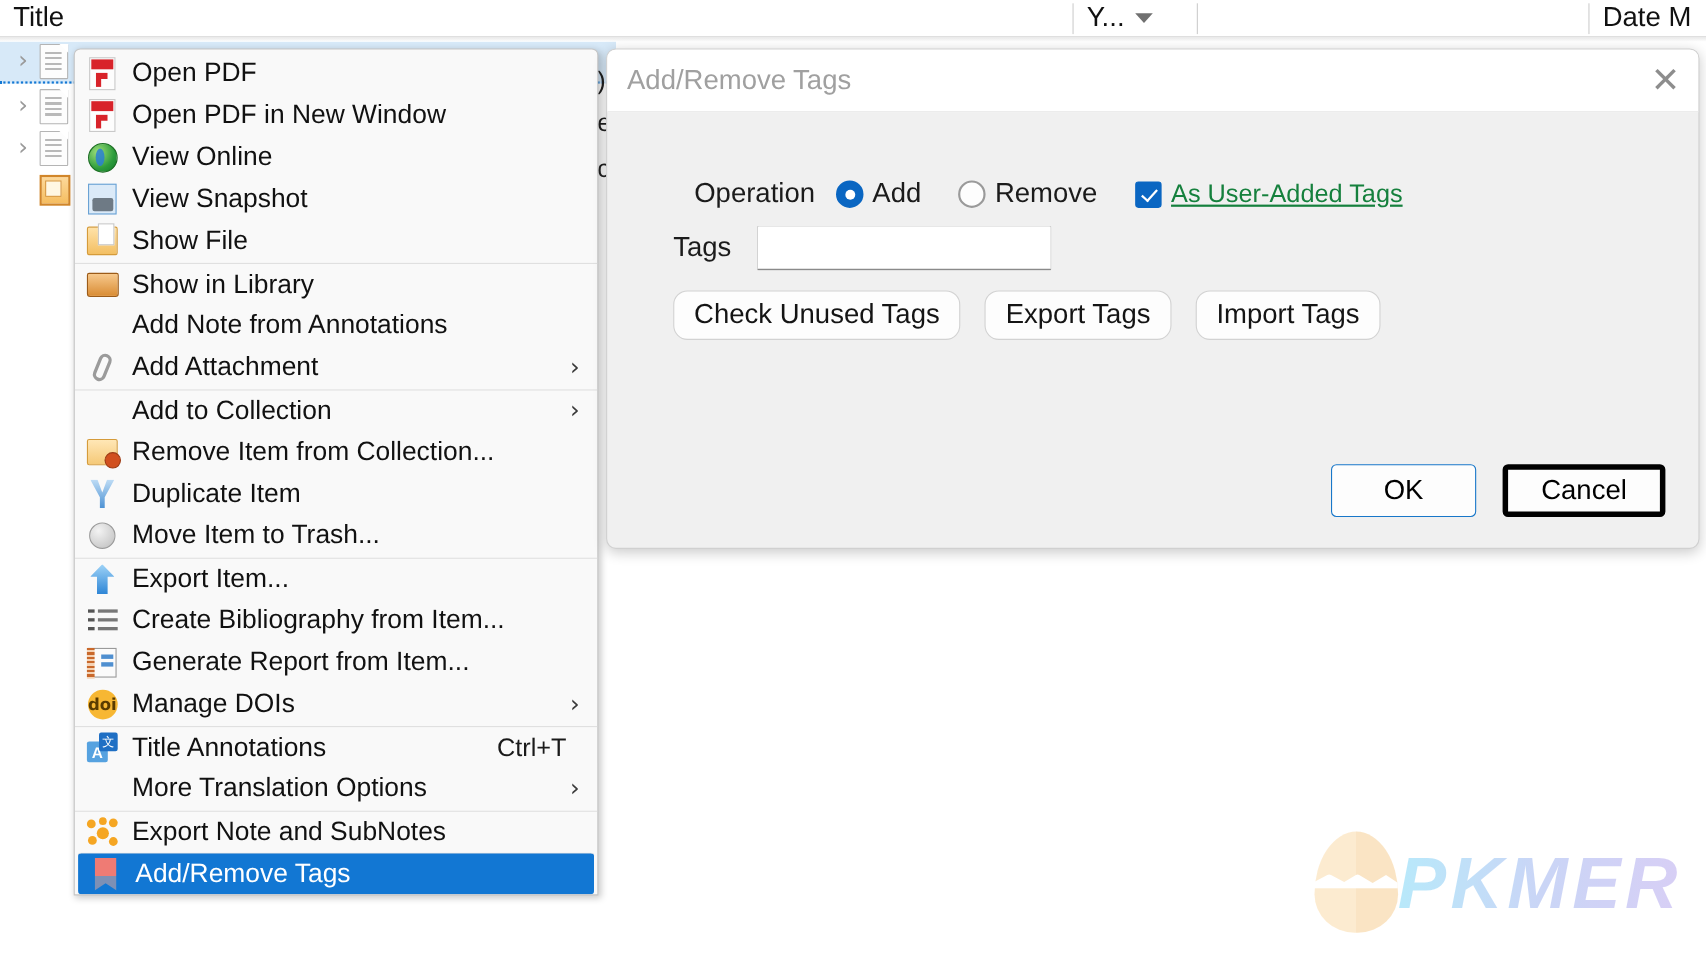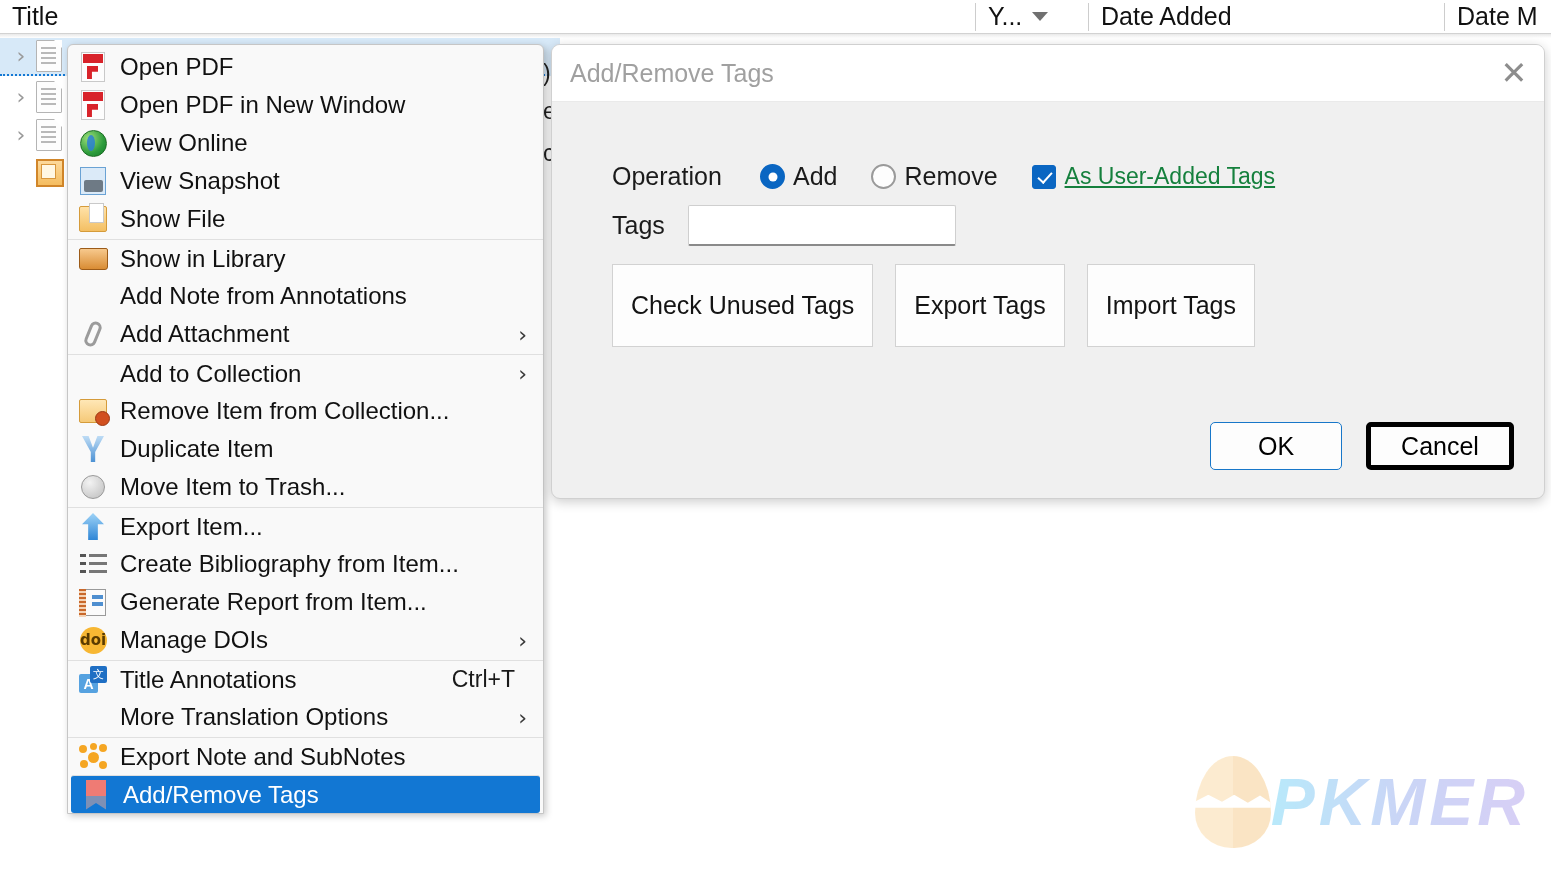--- a/index.html
+++ b/index.html
@@ -384,21 +384,21 @@
     font-size: 32px;
     font-family: "DejaVu Sans", sans-serif;
     cursor: pointer;
   }
   .dlg-body {
     position: relative;
     height: 396px;
     padding: 60px 0 0 60px;
   }
   .row { display: flex; align-items: center; }
-  .row-op { margin-bottom: 14px; }
+  .row-op { margin-bottom: 14px; text-align: center; }
   .lbl-static {
     font-size: 25px;
     color: #1b1b1b;
   }
   .lbl-operation { width: 148px; }
   .radio-group { display: flex; align-items: center; }
   .radio {
     display: flex; align-items: center;
     margin-right: 34px;
     cursor: pointer;
@@ -453,24 +453,24 @@
     font-size: 22px;
     padding: 0 8px;
     outline: none;
     font-family: "Liberation Sans", sans-serif;
   }
 
   .row-buttons { gap: 22px; }
   .btn {
     background: #fdfdfd;
     border: 1px solid #d2d2d2;
-    border-radius: 0;
+    border-radius: 13px;
     font-size: 25px;
     color: #141414;
-    padding: 26px 18px;
+    padding: 7px 18px;
     cursor: pointer;
     font-family: "Liberation Sans", sans-serif;
     white-space: nowrap;
   }
   .dlg-footer {
     position: absolute;
     right: 30px; bottom: 28px;
     display: flex; gap: 24px;
   }
   .btn-ok {
@@ -535,23 +535,20 @@
   <div class="header-bar">
     <div class="hdr-cell" style="left:0; width:975px;">
       <span>Title</span>
     </div>
     <div class="hdr-sep" style="left:975px;"></div>
     <div class="hdr-cell" style="left:976px; width:112px;">
       <span>Y...</span>
       <span class="sort-arrow"></span>
     </div>
     <div class="hdr-sep" style="left:1088px;"></div>
-    <div class="hdr-cell" style="left:1089px; width:355px;">
-      <span>Date Added</span>
-    </div>
     <div class="hdr-sep" style="left:1444px;"></div>
     <div class="hdr-cell" style="left:1445px; width:106px;">
       <span>Date M</span>
     </div>
   </div>
   <div class="header-shadow"></div>
 
   <div class="tree">
     <div class="tree-row selected" style="top:0px;">
       <span class="twisty">›</span>

